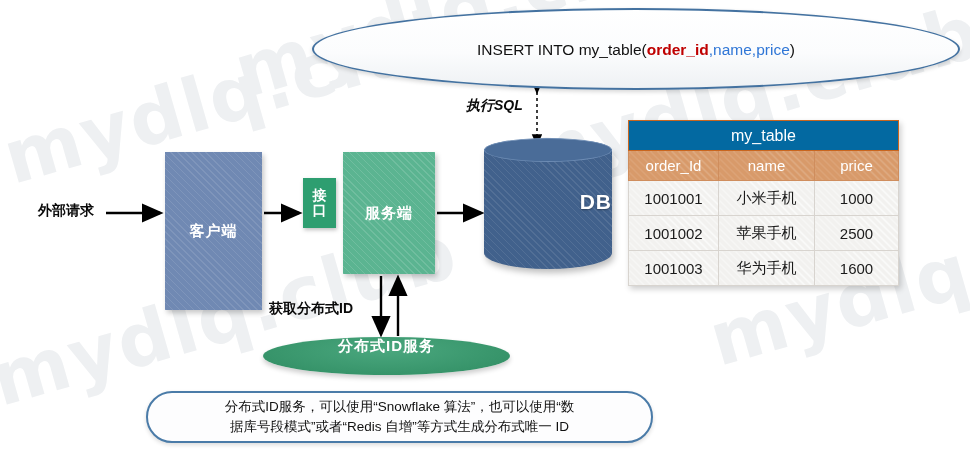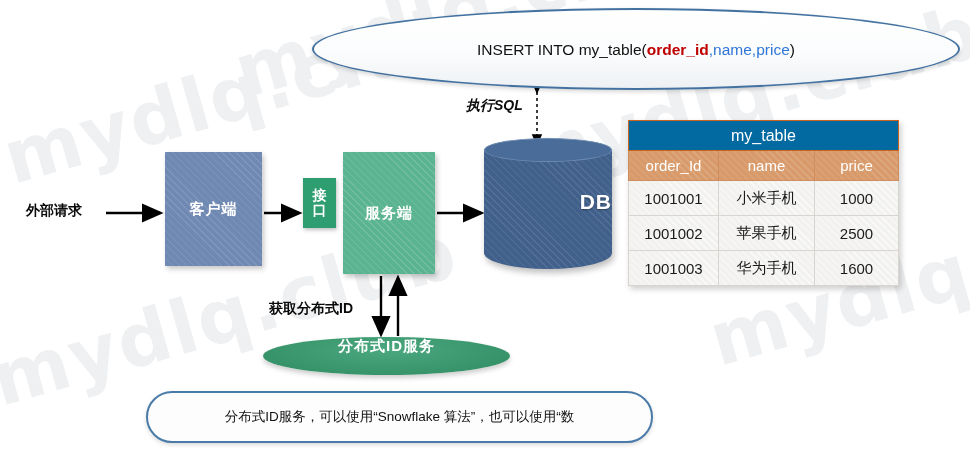--- a/index.html
+++ b/index.html
@@ -67,21 +67,21 @@
         rgba(255,255,255,.13) 0px,rgba(255,255,255,.13) 1px,
         rgba(0,0,0,0) 1px,rgba(0,0,0,0) 5px);
   }
   .node-box{
     display:flex;align-items:center;justify-content:center;
     color:#fff;font-weight:bold;font-size:15px;
     letter-spacing:1px;
     box-shadow:2px 3px 5px rgba(0,0,0,.22);
     box-sizing:border-box;
   }
-  .client-box{left:165px;top:152px;width:97px;height:114px;}
+  .client-box{left:165px;top:152px;width:97px;height:158px;}
   .server-box{left:343px;top:152px;width:92px;height:122px;align-items:center;}
   .iface-box{
     left:303px;top:178px;width:33px;height:50px;
     background:#2e9e70;
     display:flex;align-items:center;justify-content:center;
     color:#fff;font-weight:bold;font-size:14px;
     line-height:15px;
     box-shadow:1px 2px 4px rgba(0,0,0,.25);
     box-sizing:border-box;
   }
@@ -169,21 +169,21 @@
   }
   .tbl col.c1{width:90px;}
   .tbl col.c2{width:96px;}
   .tbl col.c3{width:84px;}
 
   
   .lbl{
     font-weight:bold;font-size:14px;color:#0a0a0a;white-space:nowrap;
   }
   .lbl .red{color:#bf0000;}
-  .lbl-ext{left:26px;top:202px;font-family:Liberation Serif, serif;}
+  .lbl-ext{left:38px;top:202px;font-family:Liberation Serif, serif;}
   .lbl-sql{left:466px;top:97px;font-style:italic;}
   .lbl-get{left:269px;top:300px;}
   .lbl-gen{left:399px;top:300px;}
 
   svg.ov{position:absolute;left:0;top:0;width:970px;height:458px;pointer-events:none;}
 </style>
 </head>
 <body>
 
 <div id="canvas">
@@ -248,20 +248,21 @@
     <div class="db-label">DB</div>
   </div>
 
   <div class="abs didsvc">
     <span>分布式ID服务</span>
   </div>
 
   <div class="abs note">
     <div class="note-text">
       <div>分布式ID服务，可以使用“Snowflake 算法”，也可以使用“数</div>
+      <div>据库号段模式”或者“Redis 自增”等方式生成分布式唯一 ID</div>
     </div>
   </div>
 
   <table class="abs tbl">
     <colgroup>
         <col class="c1">
         <col class="c2">
         <col class="c3">
       </colgroup>
     <tbody>

